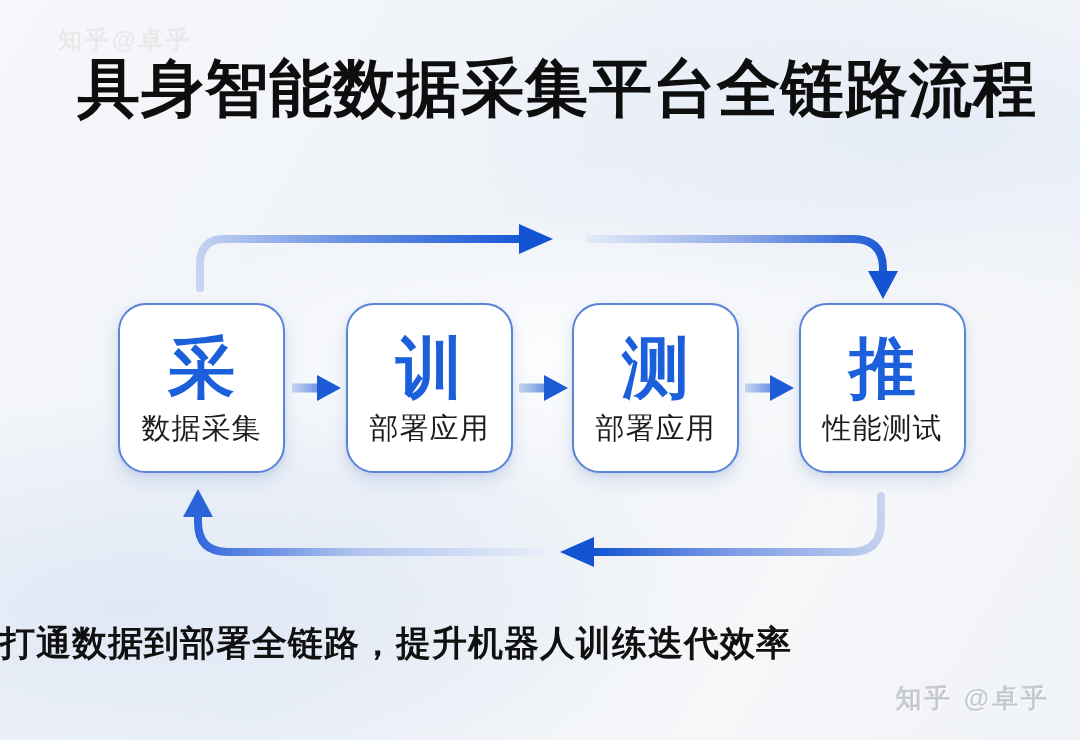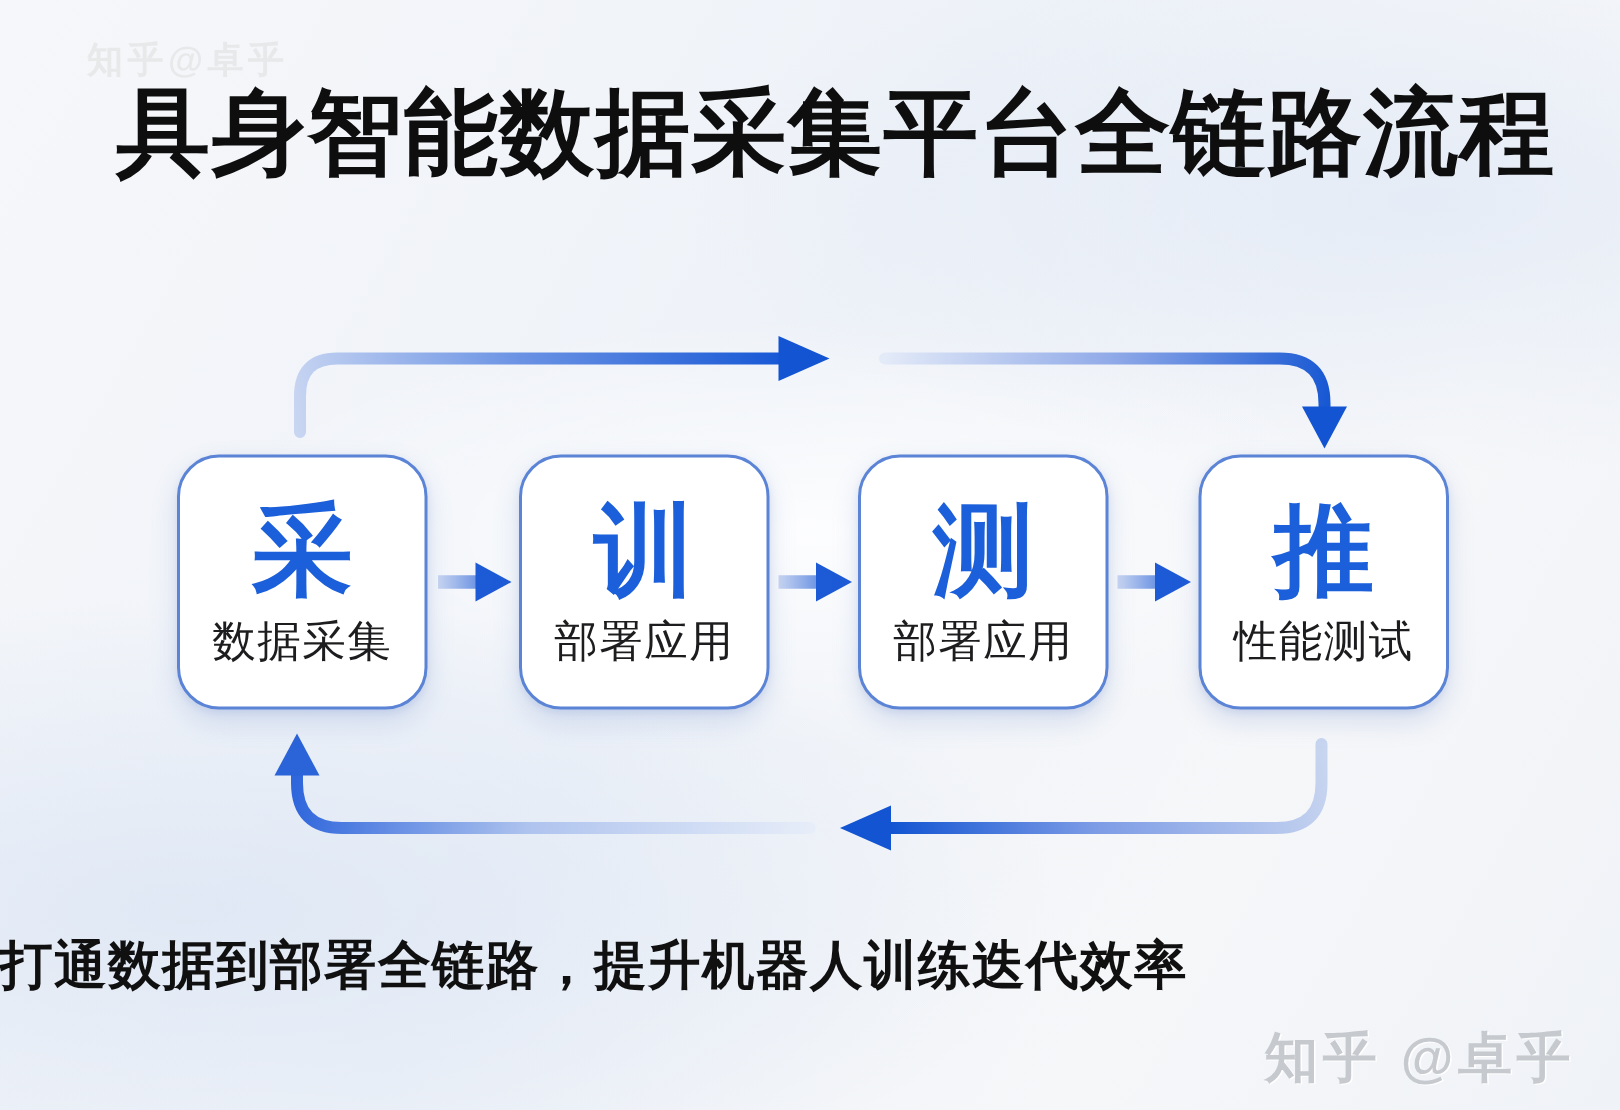--- a/index.html
+++ b/index.html
@@ -83,21 +83,21 @@
     font-size: 35px;
     font-weight: 900;
     letter-spacing: 1px;
     color: #101010;
   }
 
   .site-watermark {
     position: absolute;
     right: 30px;
     top: 681px;
-    font-size: 36px;
+    font-size: 26px;
     font-weight: 600;
     letter-spacing: 3px;
     color: #c6c9ce;
     text-shadow: 1px 1px 0 #ffffff;
   }
 </style>
 </head>
 <body>
 
 <div class="ghost-watermark">知乎@卓乎</div>

